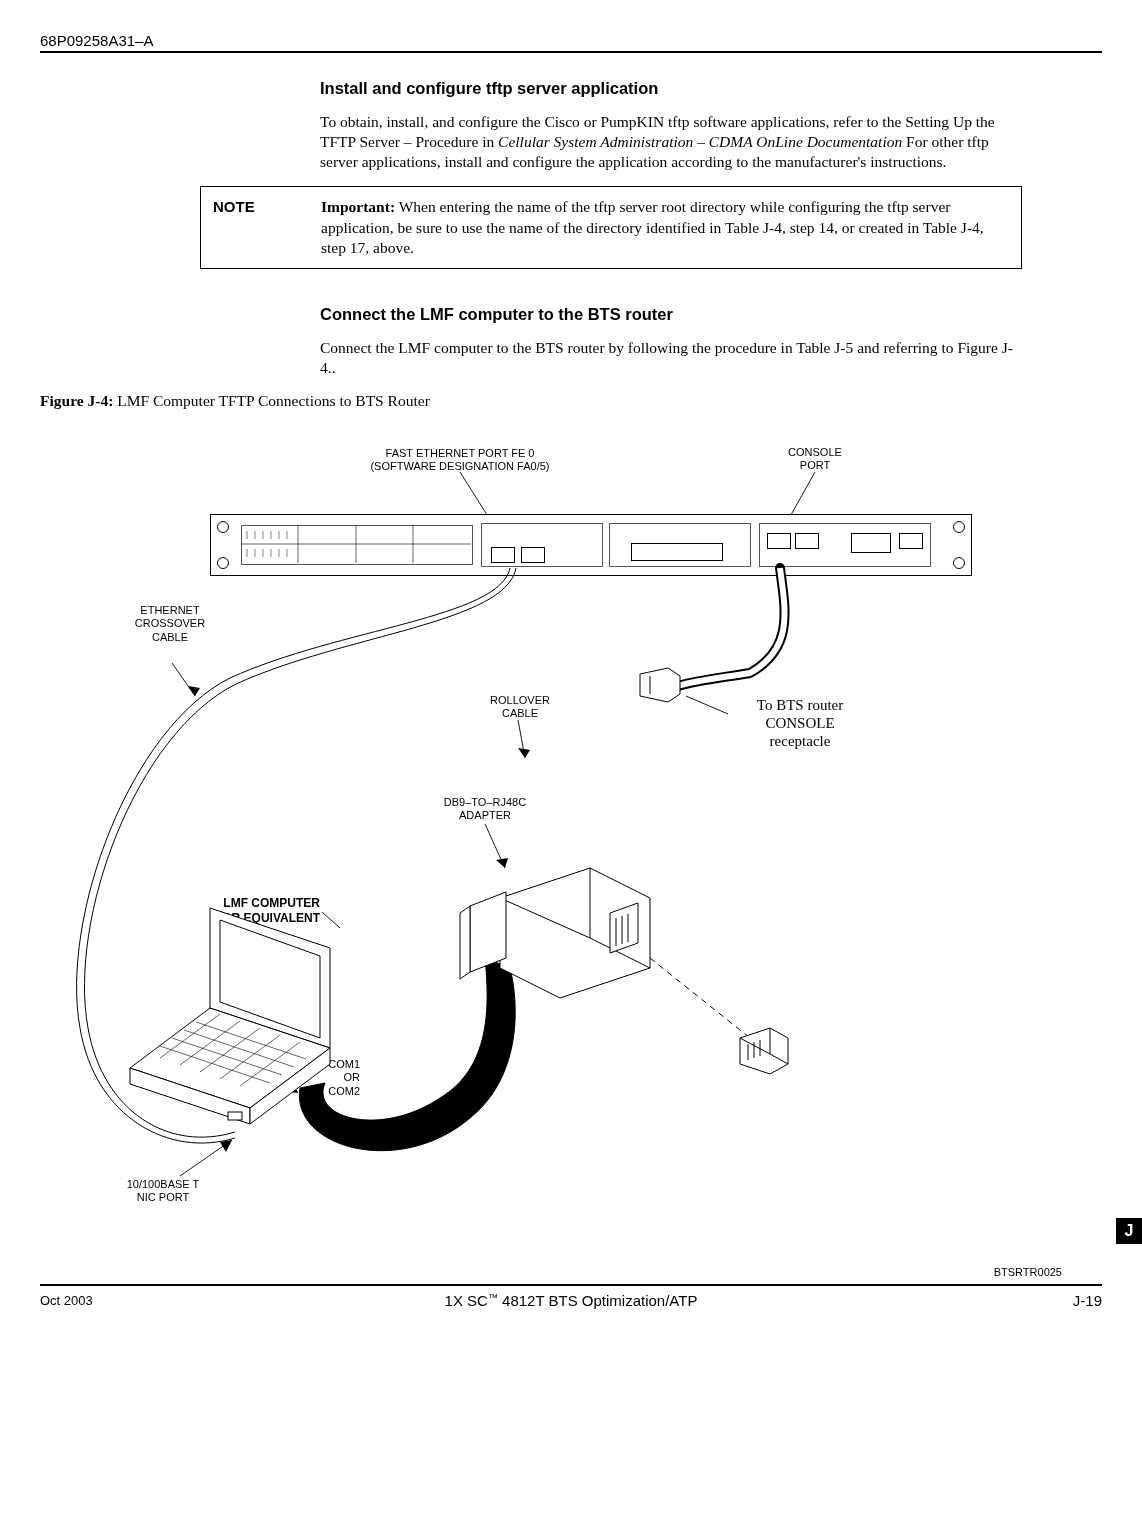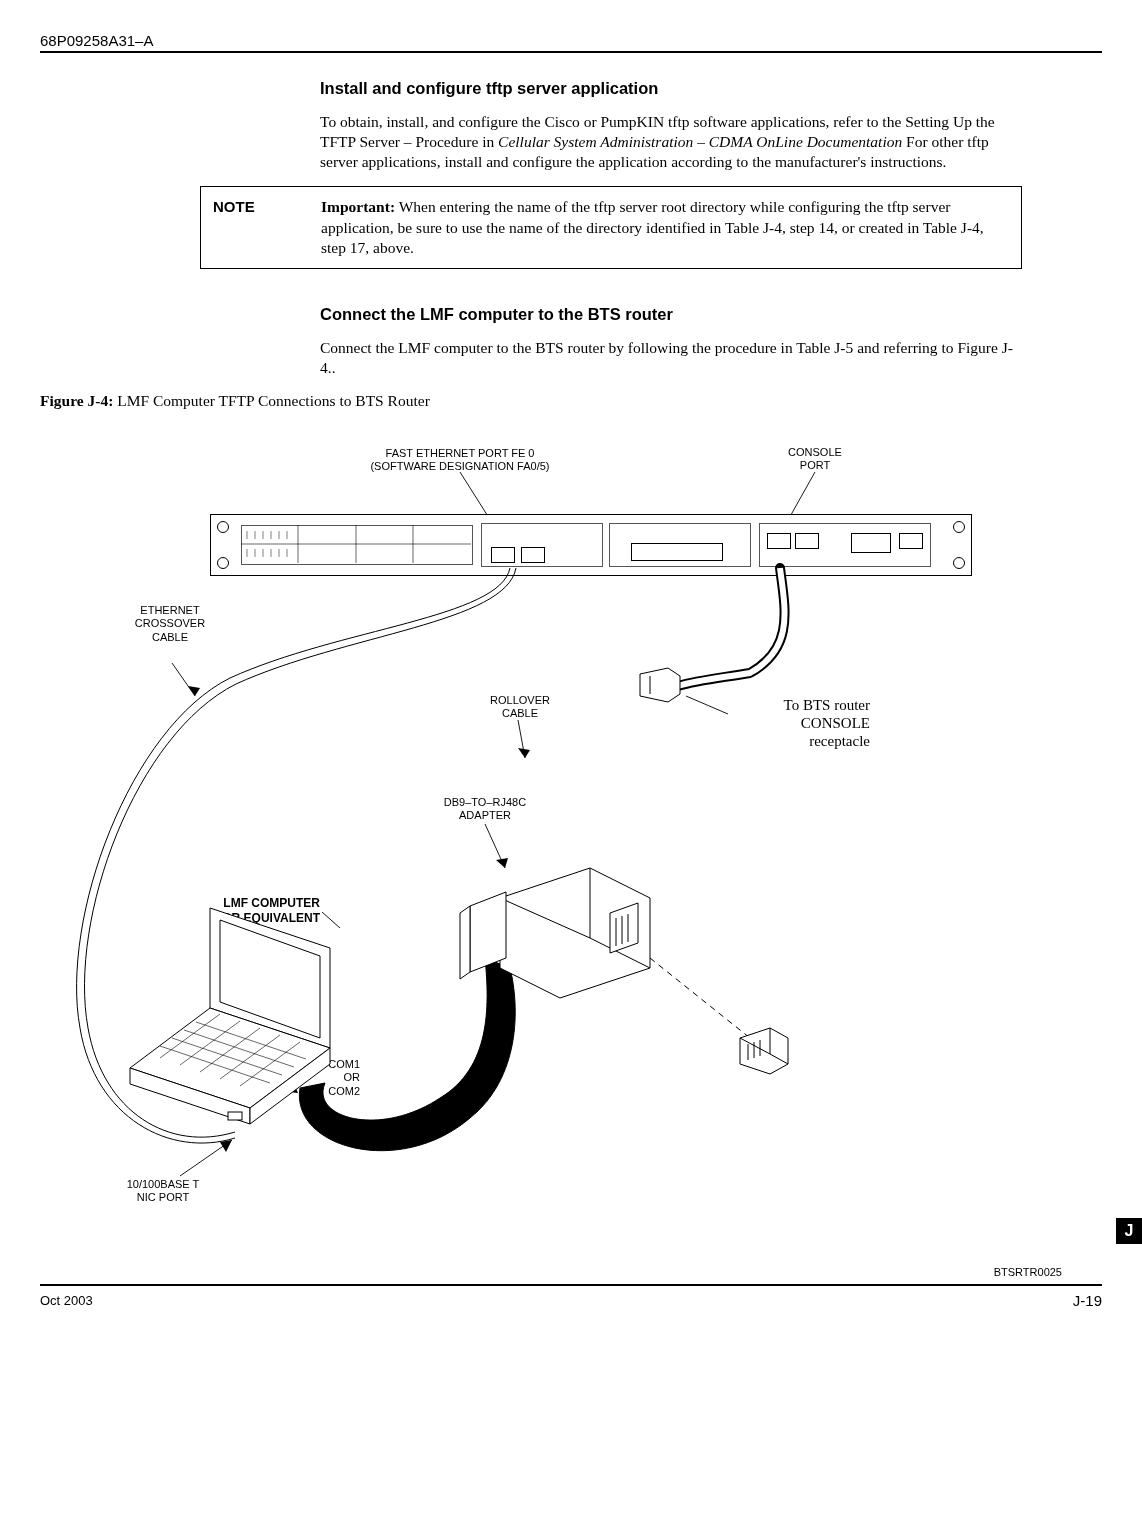--- a/index.html
+++ b/index.html
@@ -79,21 +79,21 @@
     position: absolute;
     font-family: Arial, Helvetica, sans-serif;
     font-size: 11px;
     text-align: center;
     line-height: 1.2;
     color: #000;
   }
   .lbl-serif {
     font-family: "Times New Roman", serif;
     font-size: 15px;
-    text-align: right;
+    text-align: center;
     line-height: 1.2;
   }
   .lbl-bold { font-weight: bold; font-size: 12px; }
   .router-box {
     position: absolute;
     left: 170px;
     top: 96px;
     width: 760px;
     height: 60px;
     border: 1px solid #000;
@@ -382,14 +382,17 @@
 
   <div class="figref">BTSRTR0025</div>
 </div>
 
 <div style="position:relative;">
   <div class="side-tab">J</div>
 </div>
 
 <div class="footbar">
   <div class="foot-left">Oct 2003</div>
+  <div class="foot-center">
+    <span>1X SC</span><span style="font-size:10px; vertical-align:top;">™</span><span> 4812T BTS Optimization/ATP</span>
+  </div>
   <div class="foot-right">J-19</div>
 </div>
 
 </body></html>

